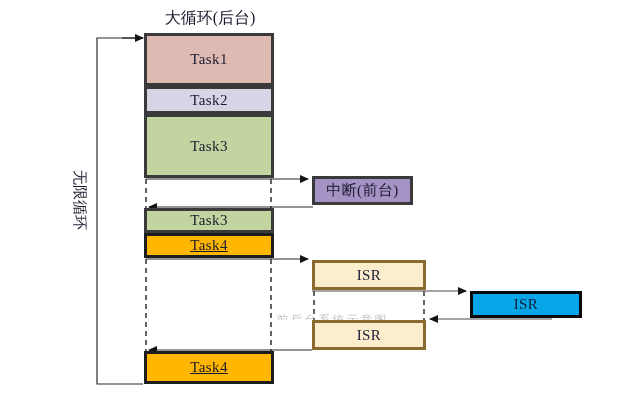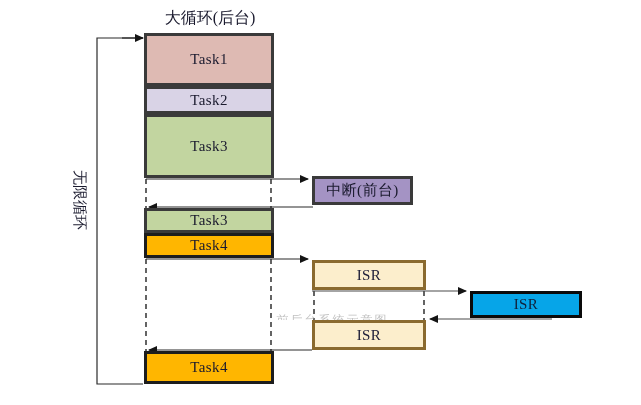--- a/index.html
+++ b/index.html
@@ -16,21 +16,21 @@
     display:flex;align-items:center;justify-content:center;
     font-size:15px;letter-spacing:.4px;
     border:3px solid #b91c1c;
   }
   .box span{pointer-events:none;}
 
   
   .task1{background:#debab3;border-color:#3a3a3a;}
   .task2{background:#d9d3e6;border-color:#3a3a3a;}
   .task3{background:#c2d5a0;border-color:#3a3a3a;font-family:Liberation Serif, serif;}
-  .task4{background:#ffb600;border-color:#1d1d1d;}
+  .task4{background:#ffb600;border-color:#1d1d1d;text-decoration:underline;}
   .interrupt{background:#a493c4;border-color:#3a3a3a;}
   .isr{background:#fceecc;border-color:#8a6a2f;color:#20203a;}
   .isr-nested{background:#06a5e8;border-color:#0a0a0a;color:#10203a;}
 
   
   .label{
     position:absolute;font-size:15px;color:#1a1a2e;white-space:nowrap;
   }
   .label.cn{font-size:16px;}
 

